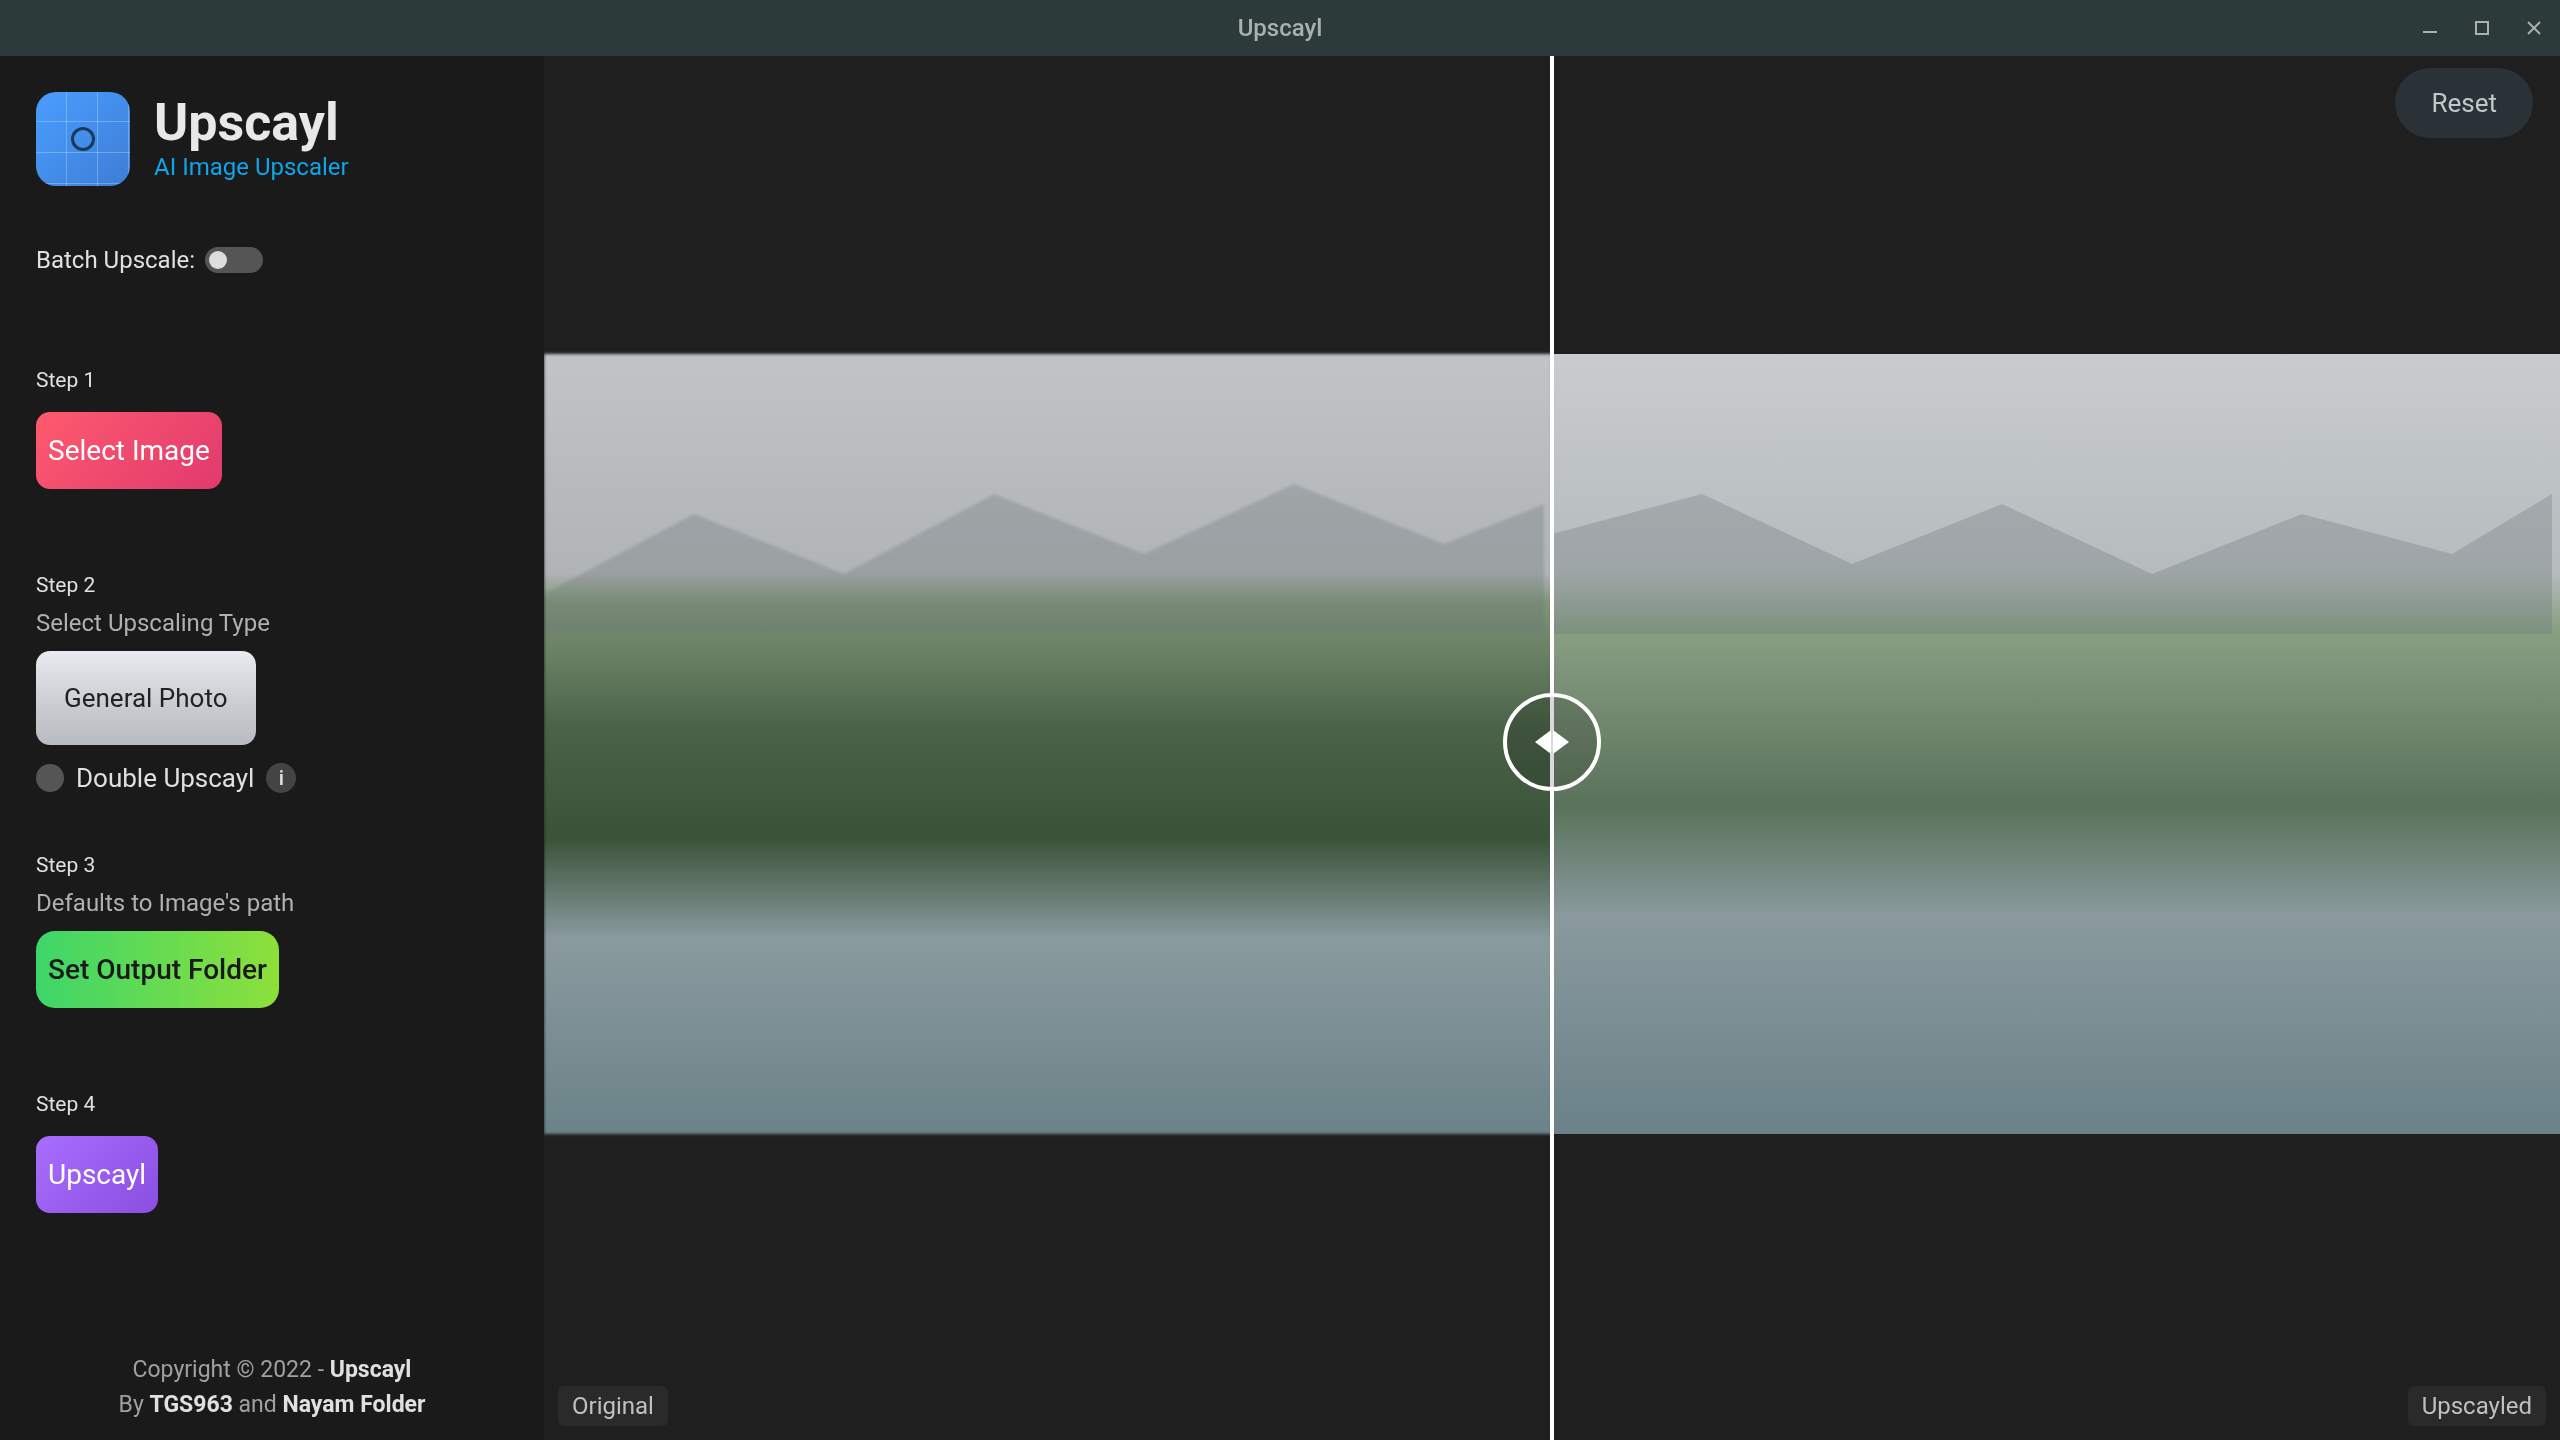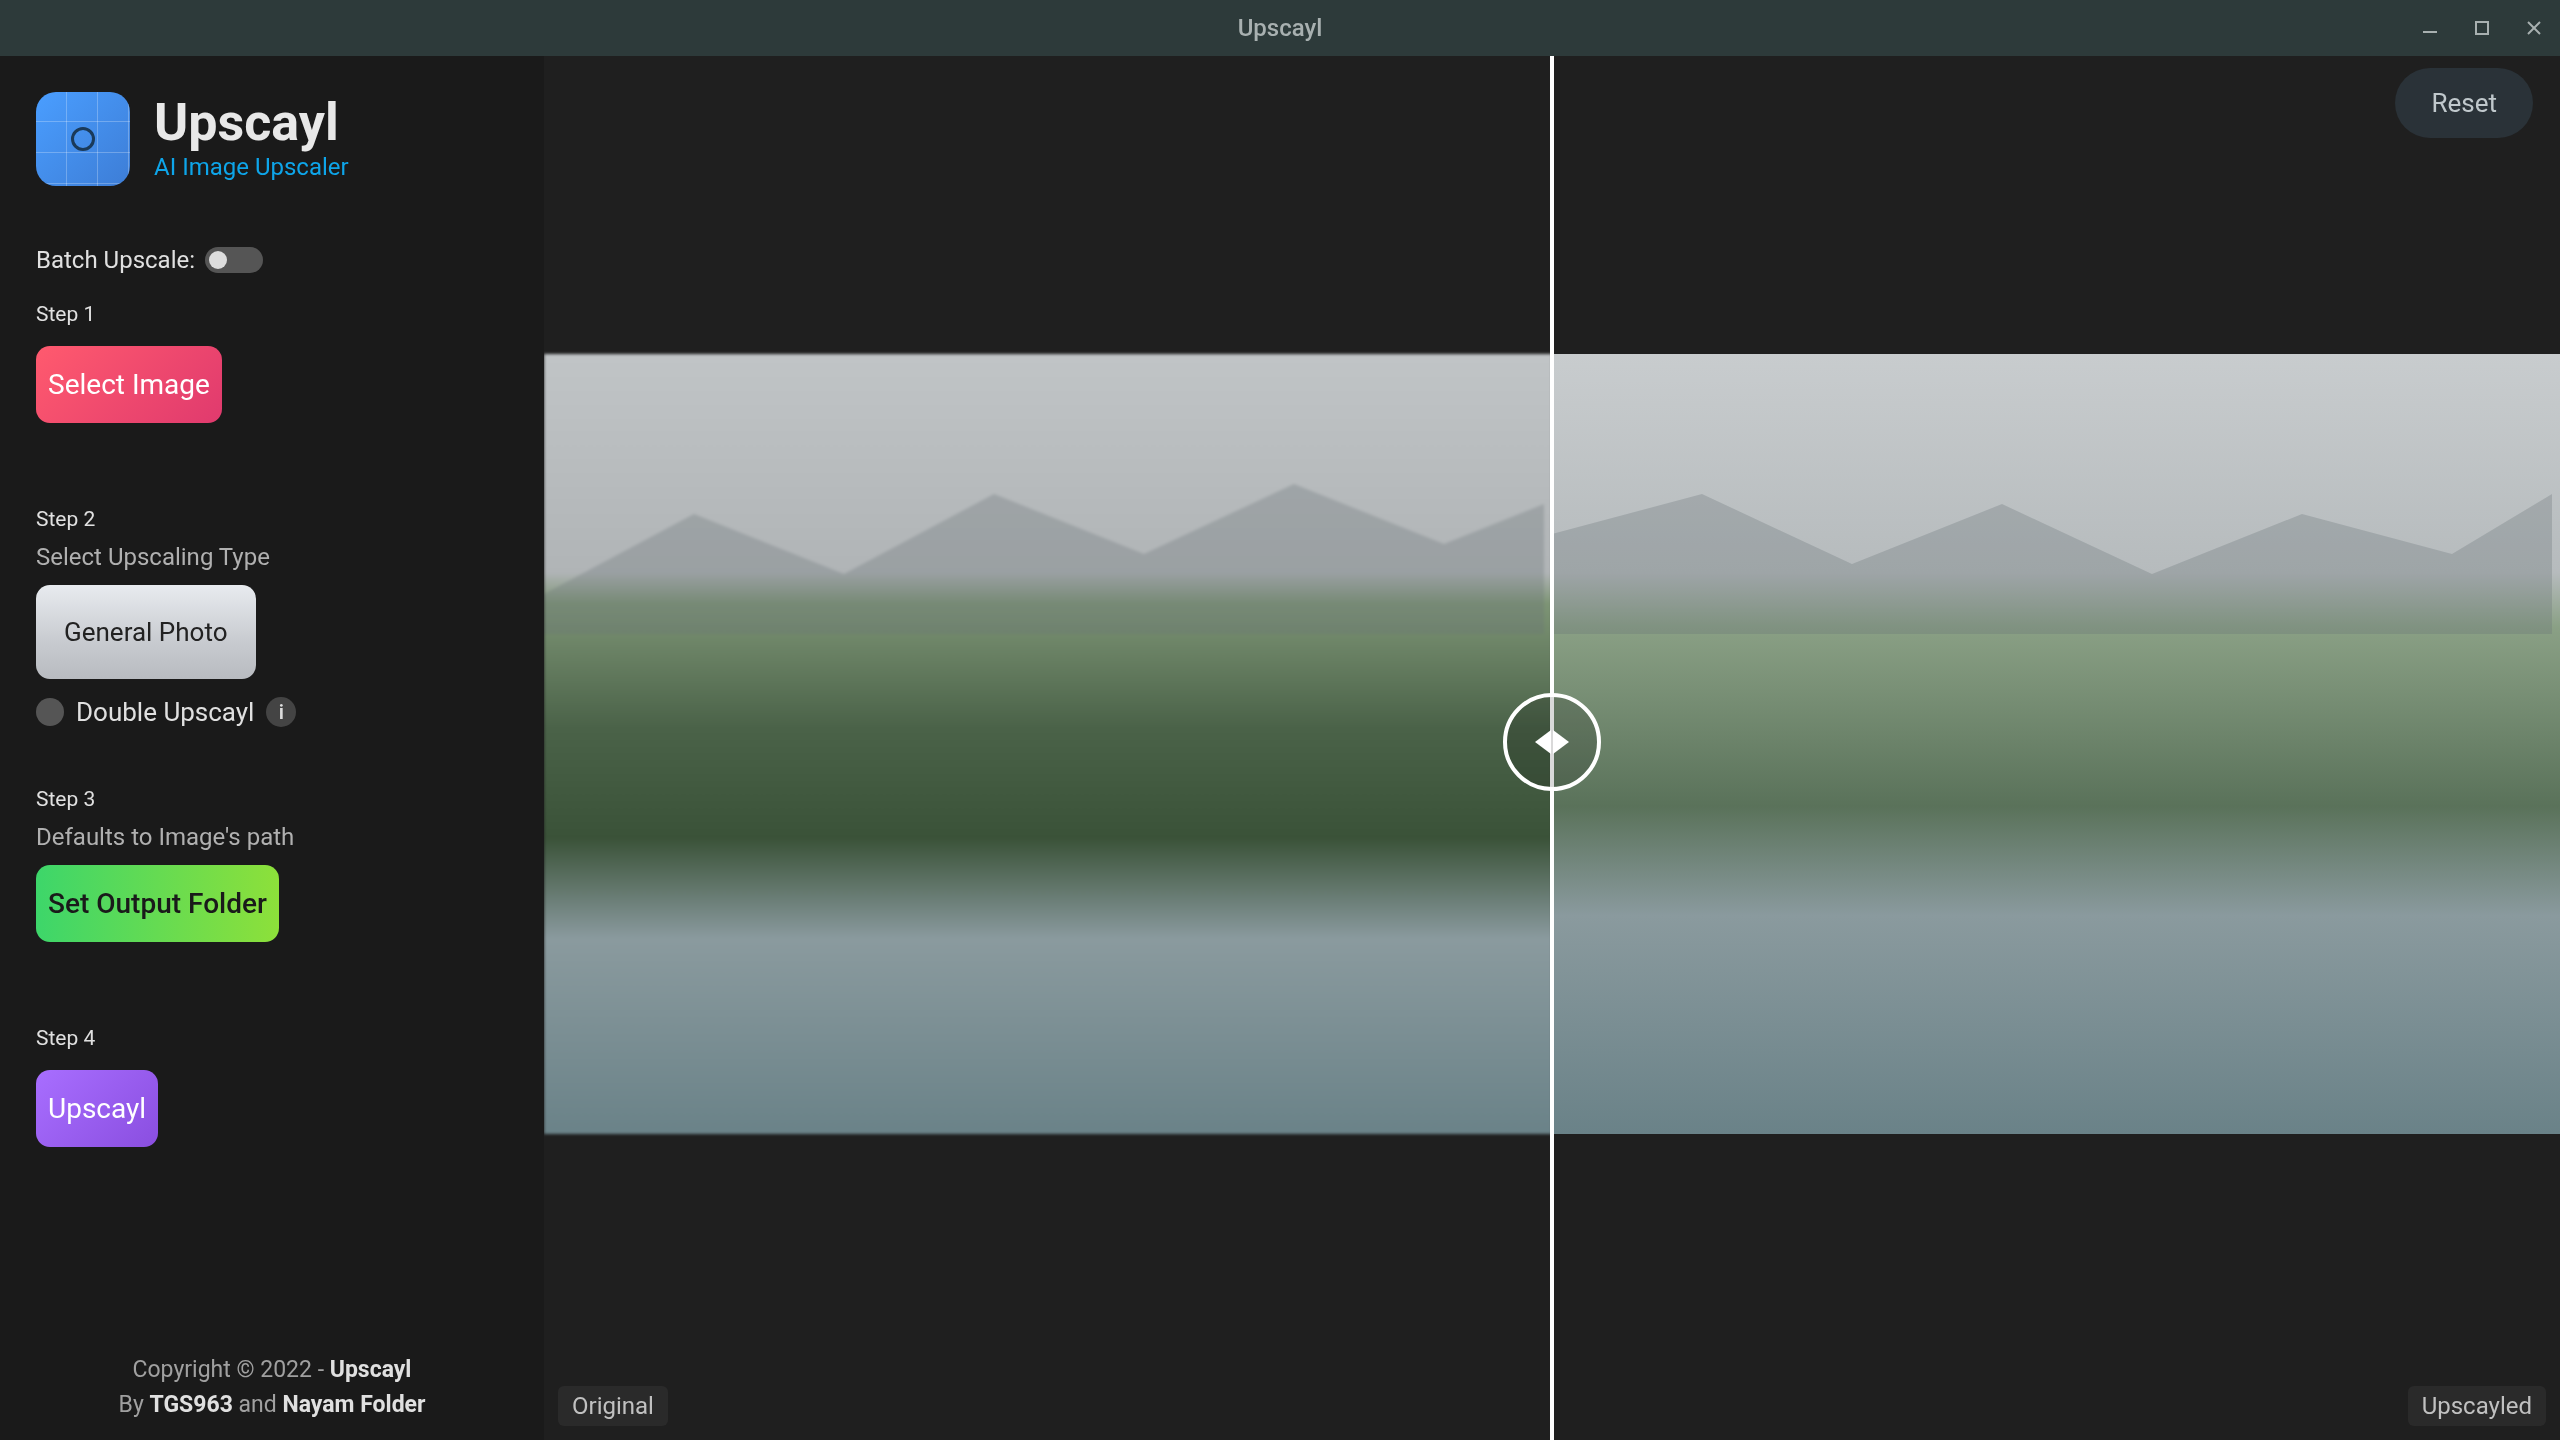--- a/index.html
+++ b/index.html
@@ -112,21 +112,21 @@
 .app-subtitle {
   font-size: 24px;
   color: #0ea5e9;
   margin-top: 4px;
 }
 
 .batch-row {
   display: flex;
   align-items: center;
   gap: 10px;
-  margin-bottom: 28px;
+  margin-bottom: 94px;
 }
 
 .batch-label {
   font-size: 24px;
   color: #e0e0e0;
 }
 
 .toggle {
   width: 58px;
   height: 26px;
@@ -182,20 +182,21 @@
   color: #222;
   padding: 32px 28px;
   font-size: 26px;
   margin-bottom: 18px;
 }
 
 .btn-green {
   background: linear-gradient(90deg, #3dd66a 0%, #8de03a 100%);
   color: #1a1a1a;
   font-weight: 500;
+  border-radius: 19px;
 }
 
 .btn-purple {
   background: linear-gradient(135deg, #a86eff 0%, #8a4ee0 100%);
   color: #fff;
 }
 
 .btn-reset {
   position: absolute;
   top: 12px;

